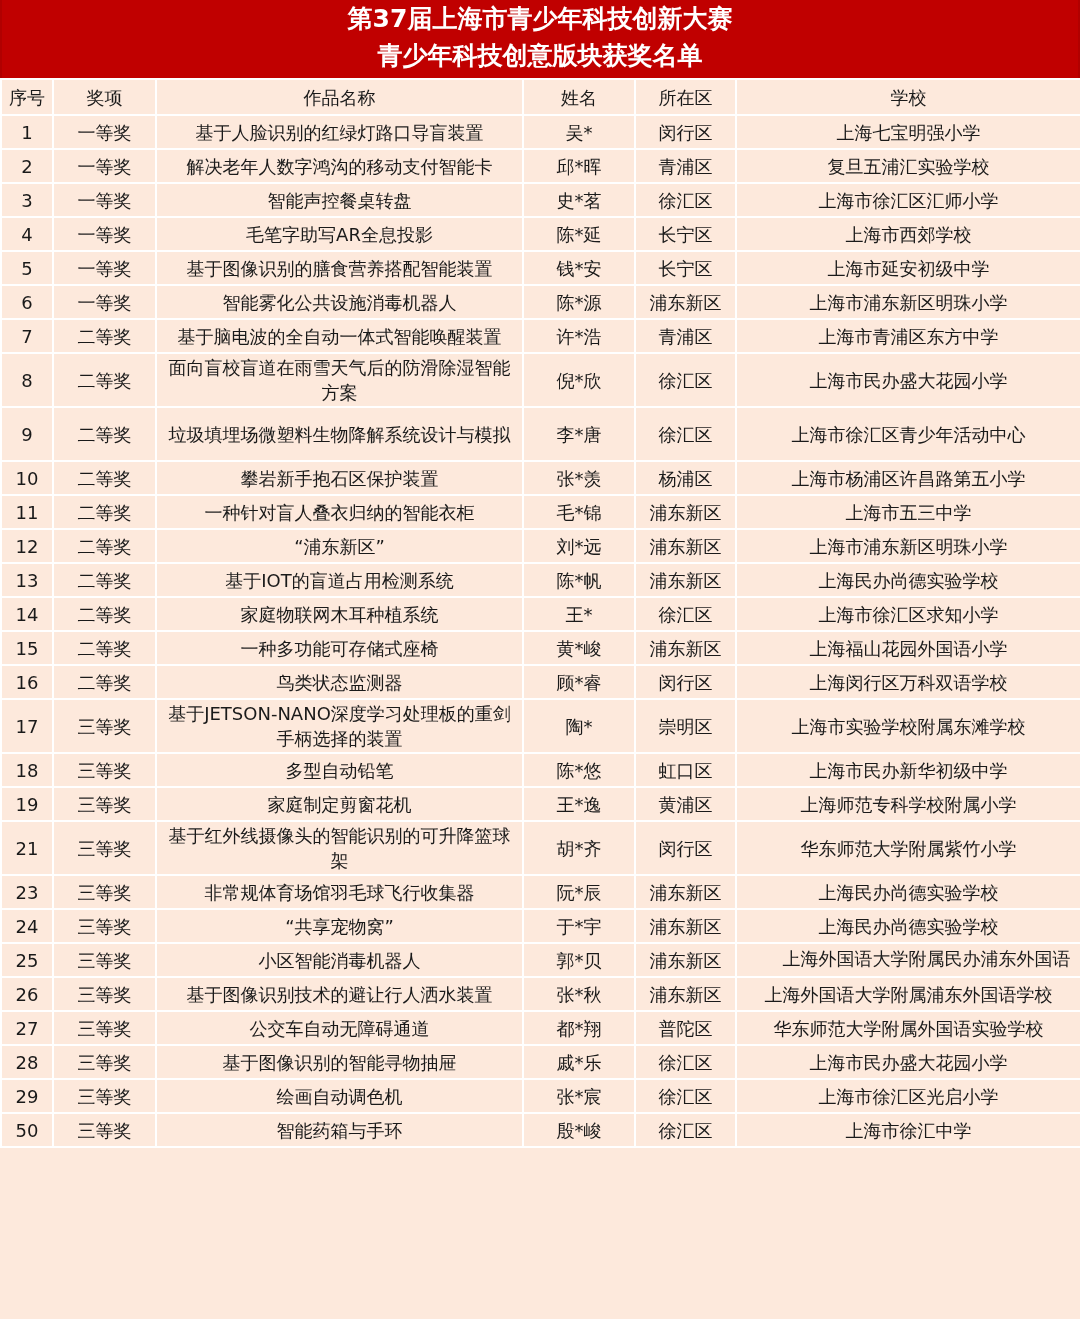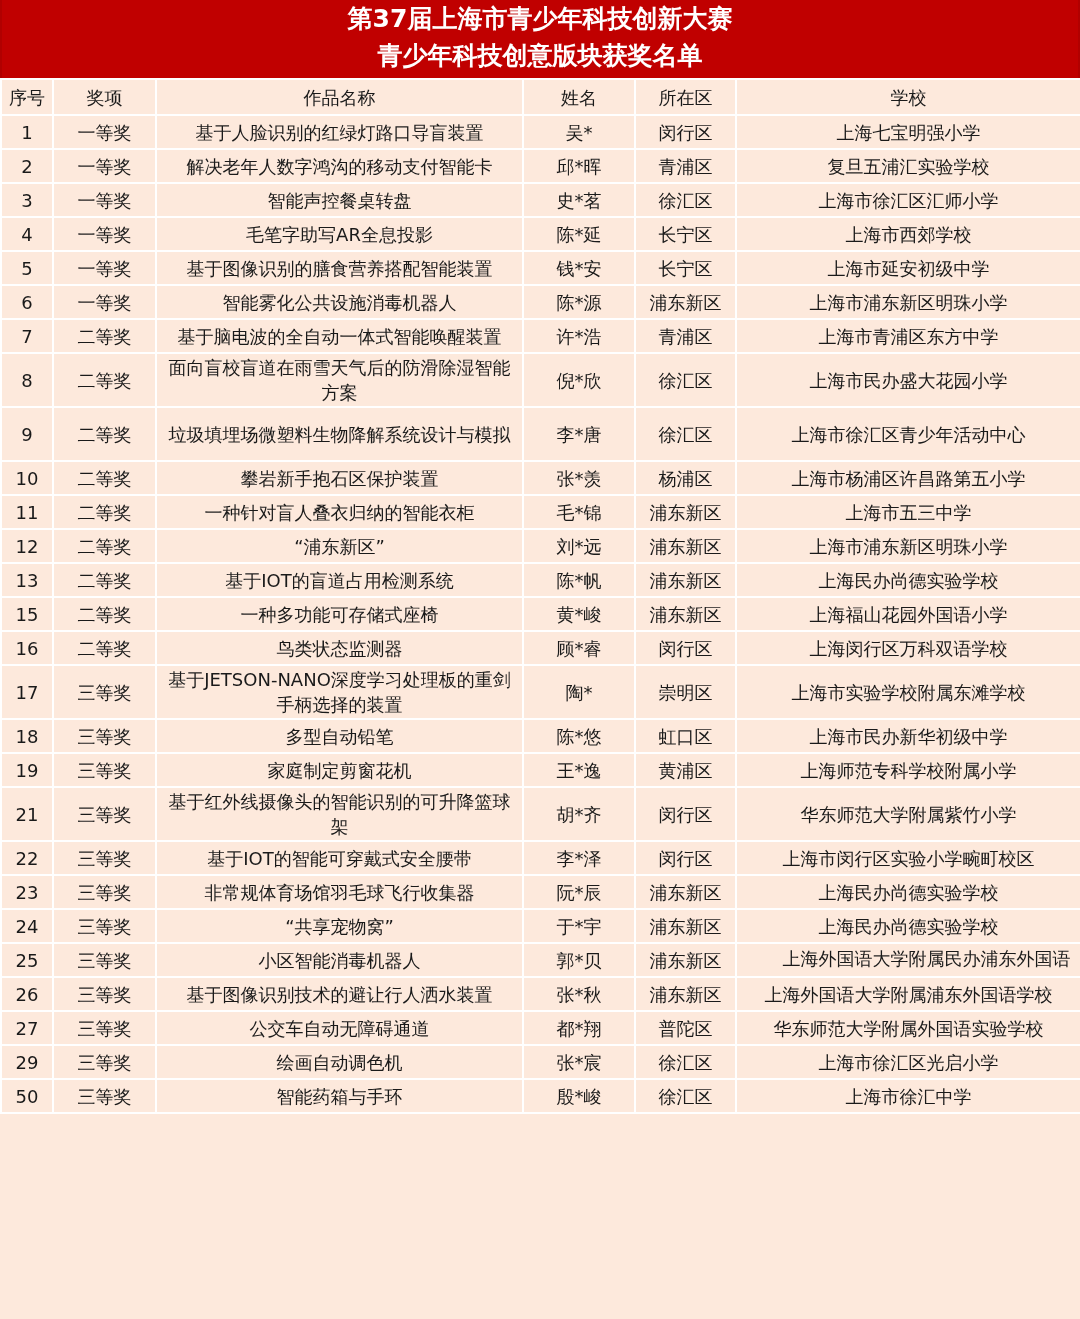--- a/index.html
+++ b/index.html
@@ -187,20 +187,28 @@
       </tr>
       <tr>
         <td>13</td>
         <td>二等奖</td>
         <td>基于IOT的盲道占用检测系统</td>
         <td>陈*帆</td>
         <td>浦东新区</td>
         <td>上海民办尚德实验学校</td>
       </tr>
       <tr>
+        <td>14</td>
+        <td>二等奖</td>
+        <td>家庭物联网木耳种植系统</td>
+        <td>王*</td>
+        <td>徐汇区</td>
+        <td>上海市徐汇区求知小学</td>
+      </tr>
+      <tr>
         <td>15</td>
         <td>二等奖</td>
         <td>一种多功能可存储式座椅</td>
         <td>黄*峻</td>
         <td>浦东新区</td>
         <td>上海福山花园外国语小学</td>
       </tr>
       <tr>
         <td>16</td>
         <td>二等奖</td>
@@ -235,28 +243,20 @@
       </tr>
       <tr class="tall">
         <td>21</td>
         <td>三等奖</td>
         <td>基于红外线摄像头的智能识别的可升降篮球架</td>
         <td>胡*齐</td>
         <td>闵行区</td>
         <td>华东师范大学附属紫竹小学</td>
       </tr>
       <tr>
-        <td>22</td>
-        <td>三等奖</td>
-        <td>基于IOT的智能可穿戴式安全腰带</td>
-        <td>李*泽</td>
-        <td>闵行区</td>
-        <td>上海市闵行区实验小学畹町校区</td>
-      </tr>
-      <tr>
         <td>23</td>
         <td>三等奖</td>
         <td>非常规体育场馆羽毛球飞行收集器</td>
         <td>阮*辰</td>
         <td>浦东新区</td>
         <td>上海民办尚德实验学校</td>
       </tr>
       <tr>
         <td>24</td>
         <td>三等奖</td>
@@ -285,20 +285,28 @@
       </tr>
       <tr>
         <td>27</td>
         <td>三等奖</td>
         <td>公交车自动无障碍通道</td>
         <td>都*翔</td>
         <td>普陀区</td>
         <td>华东师范大学附属外国语实验学校</td>
       </tr>
       <tr>
+        <td>28</td>
+        <td>三等奖</td>
+        <td>基于图像识别的智能寻物抽屉</td>
+        <td>戚*乐</td>
+        <td>徐汇区</td>
+        <td>上海市民办盛大花园小学</td>
+      </tr>
+      <tr>
         <td>29</td>
         <td>三等奖</td>
         <td>绘画自动调色机</td>
         <td>张*宸</td>
         <td>徐汇区</td>
         <td>上海市徐汇区光启小学</td>
       </tr>
       <tr>
         <td>50</td>
         <td>三等奖</td>

